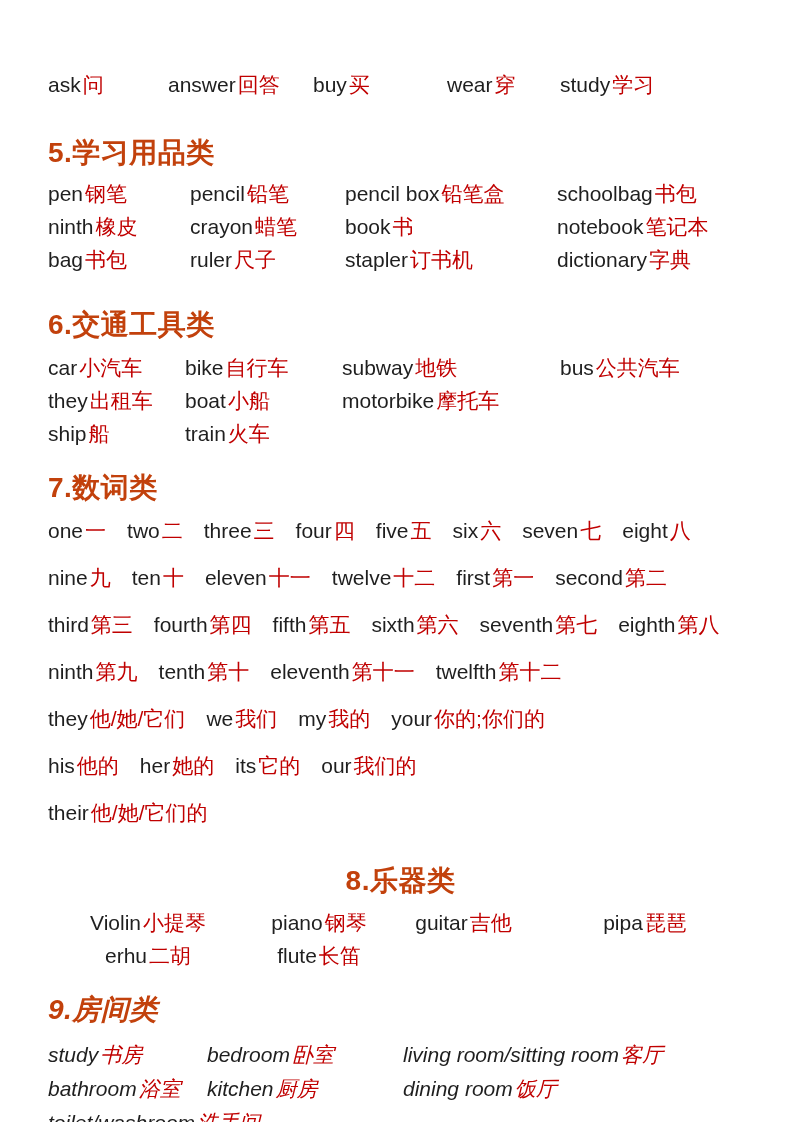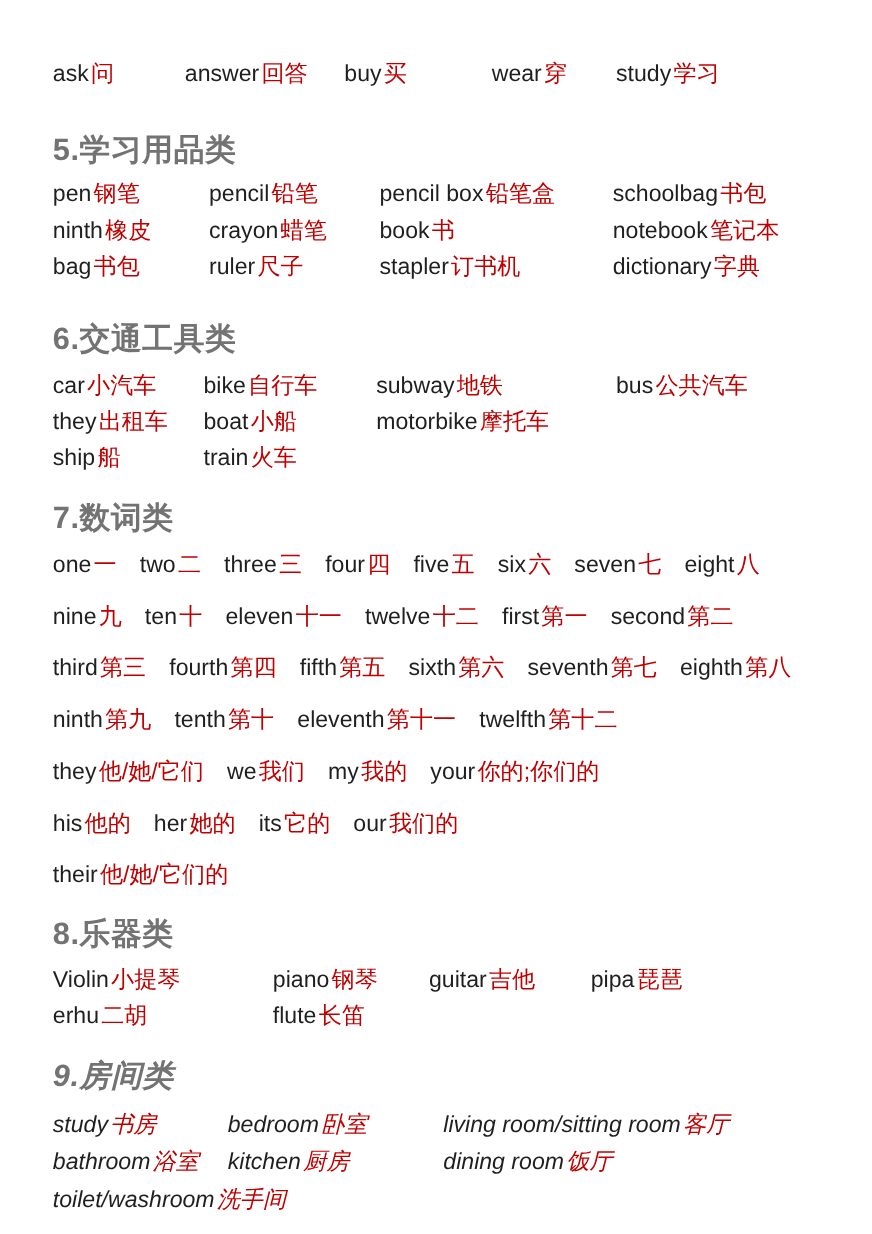--- a/index.html
+++ b/index.html
@@ -11,29 +11,29 @@
     width: 793px;
     height: 1122px;
     overflow: hidden;
     font-family: "Liberation Sans", "DejaVu Sans", sans-serif;
     color: #1f1f1f;
   }
   main {
     box-sizing: border-box;
     width: 793px;
     height: 1098px;
-    padding: 51px 40px 0 48px;
+    padding: 68px 40px 0 48px;
   }
   section { margin: 0; }
   h2 {
     margin: 0;
     font-size: 28px;
     line-height: 38px;
     font-weight: 700;
-    color: #737373;
+    color: #c2410c;
     letter-spacing: 0.5px;
   }
   .rows { margin: 0; }
   .row {
     display: grid;
     font-size: 21px;
     line-height: 33px;
   }
   .cell { white-space: nowrap; }
   .en { color: #1f1f1f; }
@@ -52,21 +52,21 @@
   .rows-s6 .row { grid-template-columns: 137px 157px 218px auto; }
 
   .sec-s7 { margin-top: 19px; }
   .sec-s7 h2 { margin-bottom: 0; }
   .rows-s7 .row {
     display: flex;
     gap: 21px;
     line-height: 47px;
   }
 
-  .sec-s8 { margin-top: 11px; }
+  .sec-s8 { margin-top: 26px; text-align: center; }
   .sec-s8 h2 { margin-bottom: 6px; }
   .rows-s8 .row { grid-template-columns: 200px 142px 147px auto; }
 
   .sec-s9 { margin-top: 19px; font-style: italic; }
   .sec-s9 h2 { margin-bottom: 9px; }
   .rows-s9 .row { grid-template-columns: 159px 196px auto; line-height: 34px; }
 </style>
 </head>
 <body>
 

